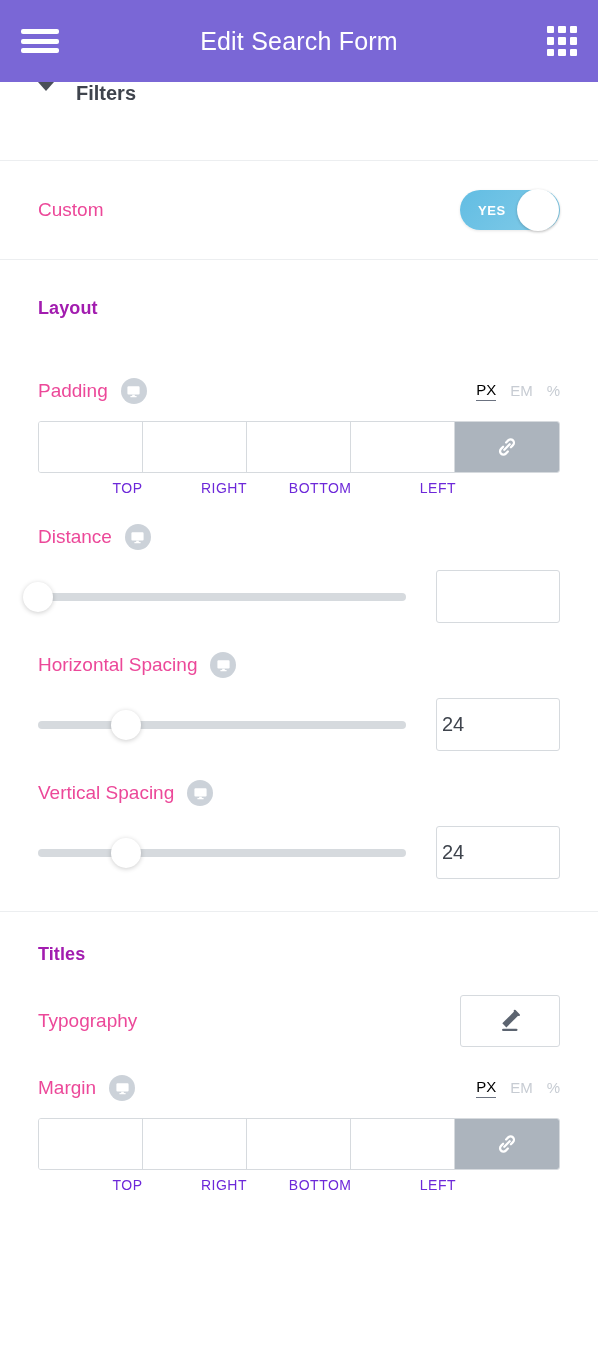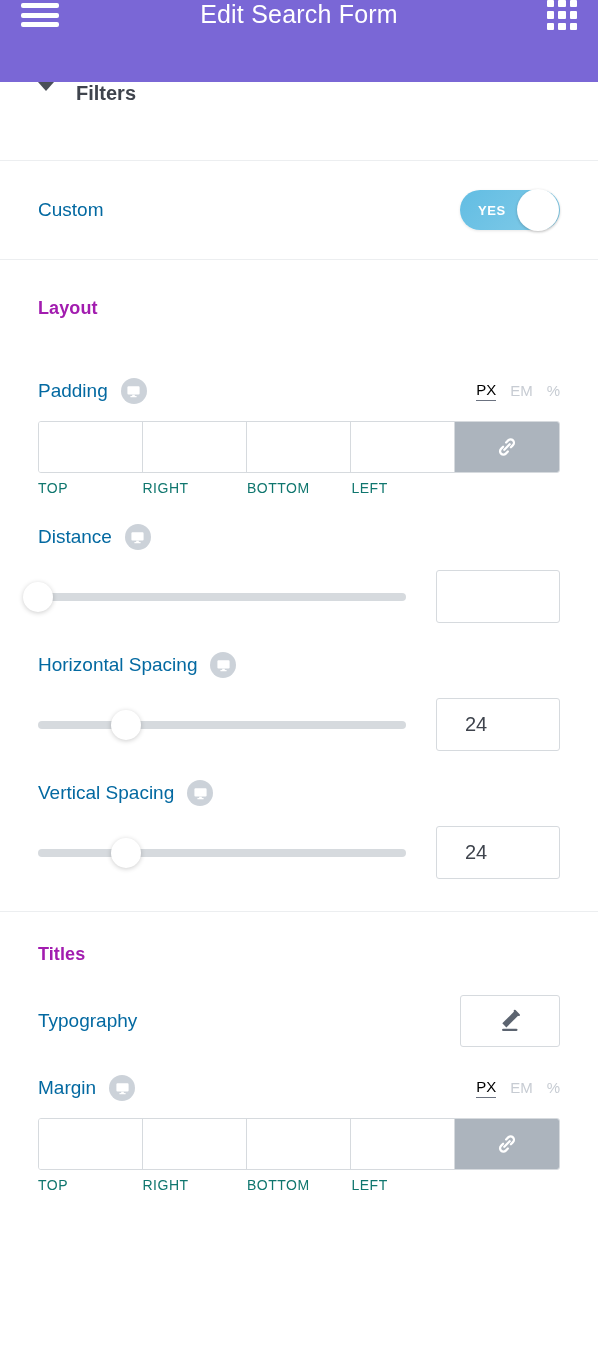--- a/index.html
+++ b/index.html
@@ -18,20 +18,21 @@
     background: #ffffff;
     position: relative;
     overflow: hidden;
   }
 
   
   .panel-header {
     height: 82px;
     background: #7a67d6;
     display: flex;
+    align-items: center;
     justify-content: space-between;
     padding: 0 21px;
   }
   .hamburger {
     width: 38px;
     height: 30px;
     display: flex;
     flex-direction: column;
     justify-content: space-between;
     padding: 3px 0;
@@ -94,21 +95,21 @@
 
   
   .row {
     padding: 0 38px;
     display: flex;
     align-items: center;
     justify-content: space-between;
   }
   .row-label {
     font-size: 19px;
-    color: #0369a1;
+    color: #ec4899;
     font-weight: normal;
     display: flex;
     align-items: center;
     gap: 13px;
   }
   .divider { height: 1px; background: #eceef0; }
 
   
   .toggle-row { height: 98px; }
   .toggle {
@@ -226,23 +227,23 @@
     justify-content: center;
     cursor: pointer;
     flex: none;
   }
   .dim-labels {
     display: flex;
     margin-top: 7px;
   }
   .dim-labels span {
     flex: 1;
-    text-align: left;
+    text-align: right;
     font-size: 14px;
-    color: #0f766e;
+    color: #6d28d9;
     letter-spacing: 0.5px;
   }
   .dim-labels .spacer { flex: none; width: 104px; }
 
   
   .slider-row {
     padding: 0 38px;
     display: flex;
     align-items: center;
     gap: 30px;
@@ -271,21 +272,21 @@
     transform: translateX(-50%);
   }
   .num-box {
     width: 124px;
     height: 53px;
     border: 1px solid #d6dade;
     border-radius: 3px;
     background: #ffffff;
     display: flex;
     align-items: center;
-    padding: 0 28px;
+    padding: 0 5px;
     font-size: 20px;
     color: #3f444d;
     flex: none;
   }
 
   
   .edit-btn {
     width: 100px;
     height: 52px;
     border: 1px solid #d6dade;

